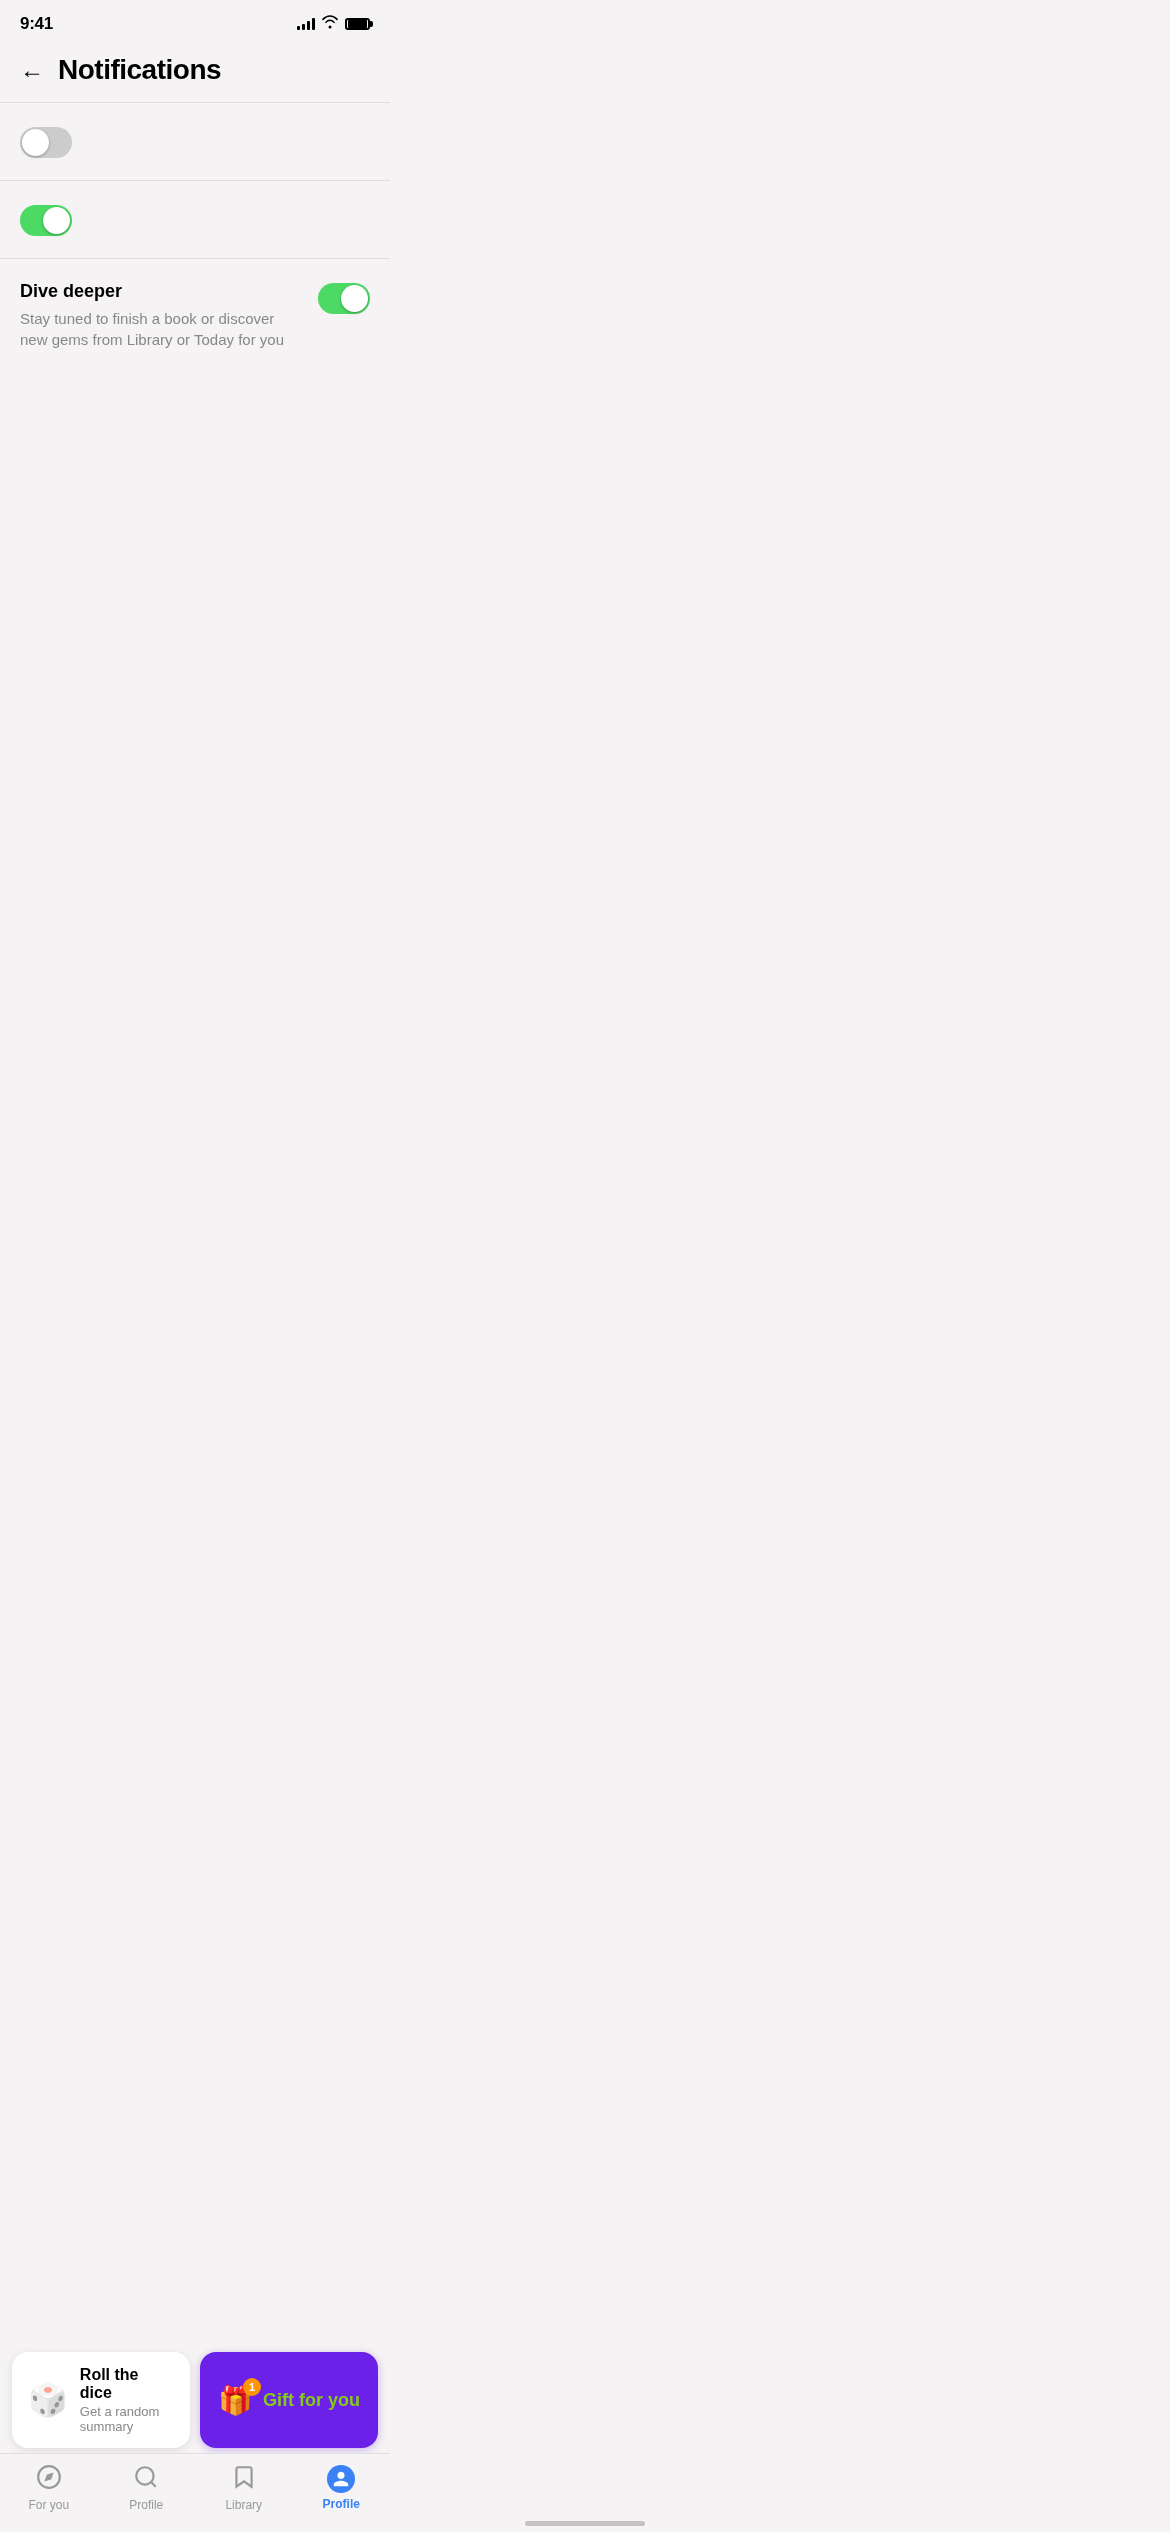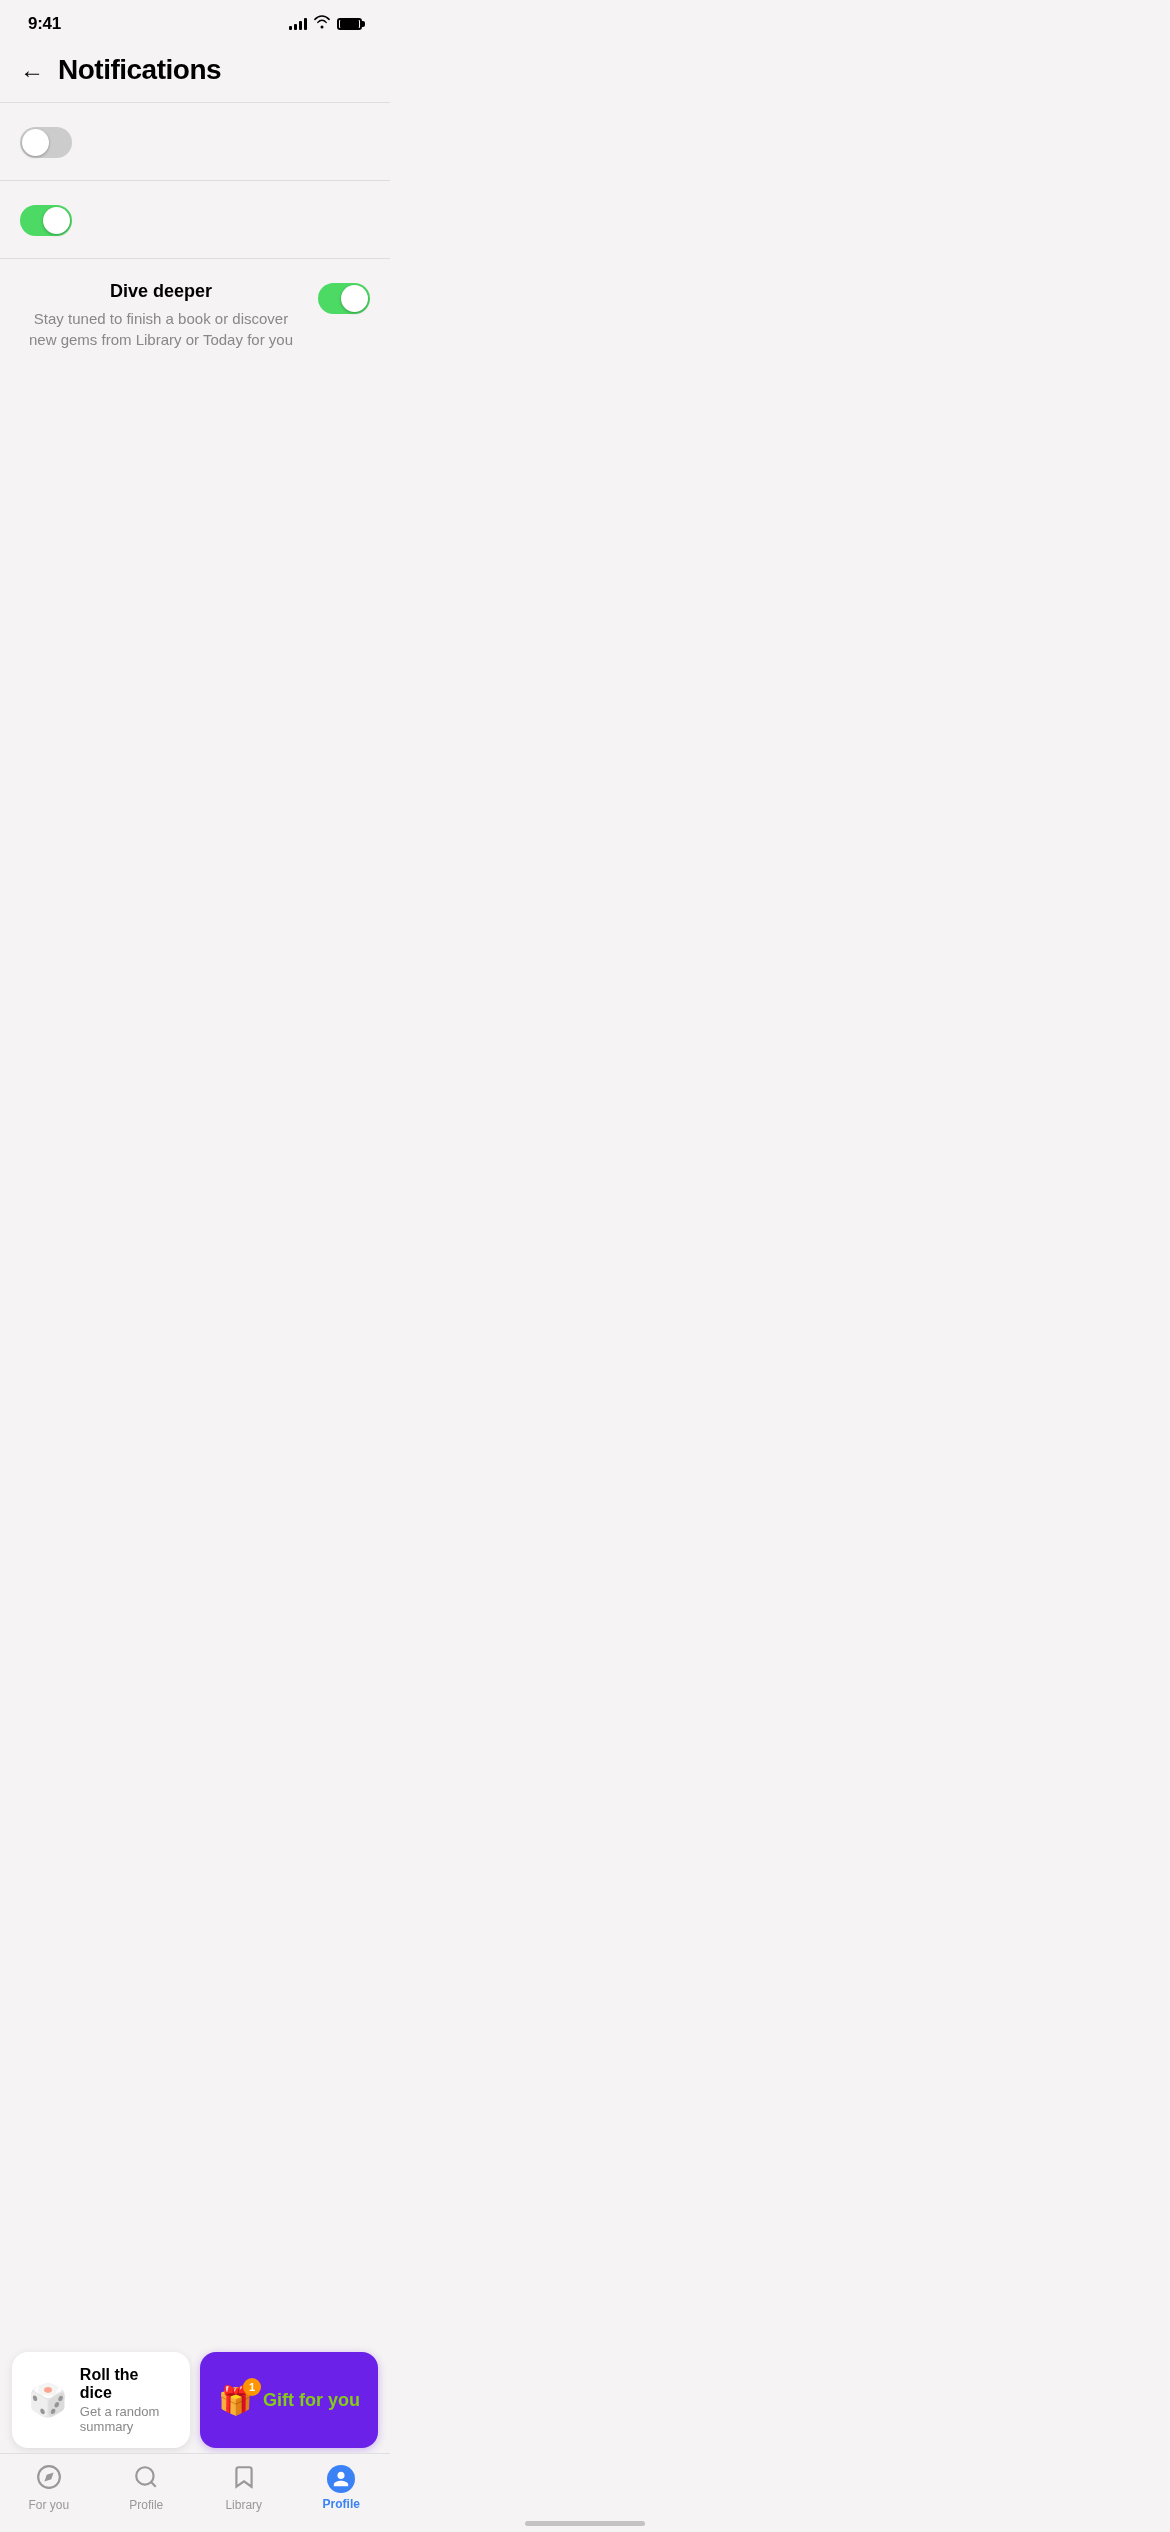--- a/index.html
+++ b/index.html
@@ -12,21 +12,21 @@
       font-family: -apple-system, BlinkMacSystemFont, 'Helvetica Neue', sans-serif;
       position: relative;
       overflow-x: hidden;
     }
 
     
     .status-bar {
       display: flex;
       justify-content: space-between;
       align-items: center;
-      padding: 14px 28px 8px;
+      padding: 14px 20px 8px;
       background: #f5f3f3;
     }
 
     .status-time {
       font-size: 17px;
       font-weight: 600;
       color: #000;
       letter-spacing: -0.3px;
     }
 
@@ -353,21 +353,21 @@
       <div class="toggle-knob"></div>
     </div>
   </div>
 
   <div class="notification-item">
     <div class="toggle on">
       <div class="toggle-knob"></div>
     </div>
   </div>
 
-  <div class="notification-item" style="border-bottom: none; text-align: center;">
+  <div class="notification-item" style="border-bottom: none;">
     <div class="notification-text">
       <div class="notification-title">Dive deeper</div>
       <div class="notification-desc">Stay tuned to finish a book or discover new gems from Library or Today for you</div>
     </div>
     <div class="toggle on">
       <div class="toggle-knob"></div>
     </div>
   </div>
 
 </div>

